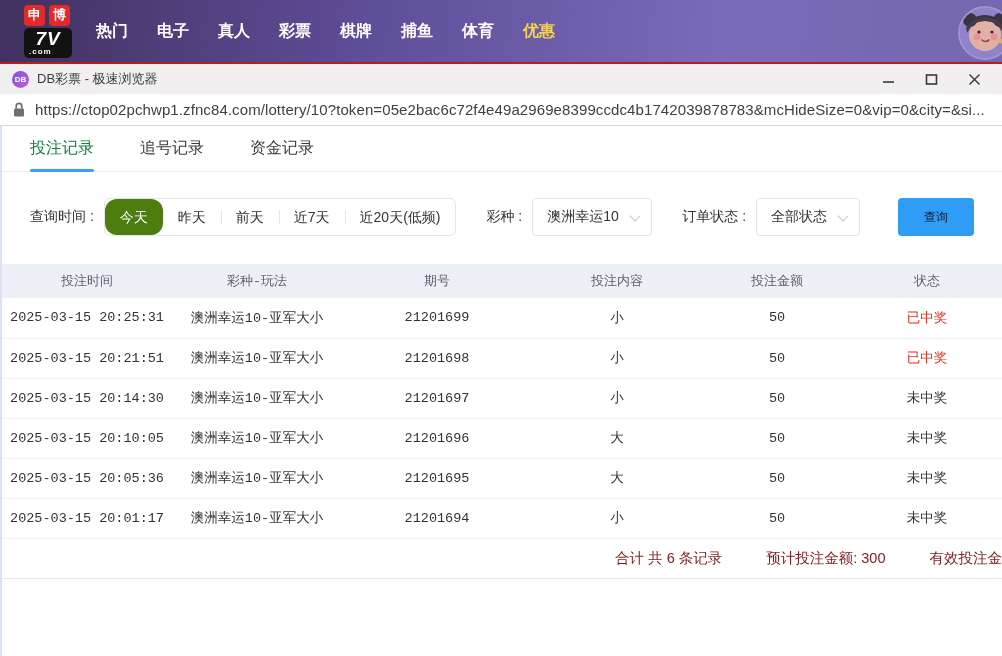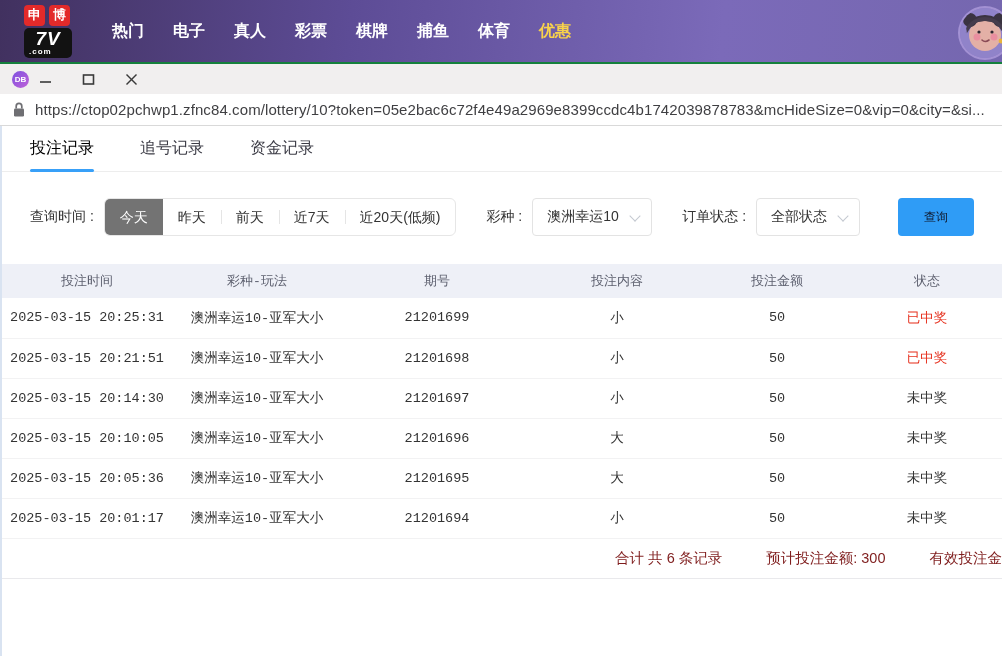--- a/index.html
+++ b/index.html
@@ -9,55 +9,55 @@
   
   .site-nav { height:62px; background:linear-gradient(95deg,#41315f 0%,#5d4c96 35%,#7b6ab9 72%,#7567af 100%);
               display:flex; align-items:center; padding-left:24px; position:relative; overflow:hidden; }
   .logo { display:flex; flex-direction:column; gap:2px; margin-right:16px; cursor:pointer; }
   .logo-badges { display:flex; gap:4px; }
   .badge { width:21px; height:21px; background:#e32a2a; border-radius:4px; color:#fff; font-size:13px; font-weight:700;
            display:flex; align-items:center; justify-content:center; }
   .logo-box { width:48px; background:#121212; border-radius:5px; color:#fff; padding:1px 0 2px 0; line-height:1; }
   .logo-brand { display:block; font-size:19px; font-weight:800; font-style:italic; letter-spacing:1px; text-align:center; }
   .logo-suffix { display:block; font-size:8px; font-weight:700; letter-spacing:1px; padding-left:5px; }
-  .nav-menu { display:flex; gap:29px; margin-left:24px; }
+  .nav-menu { display:flex; gap:29px; margin-left:8px; }
   .nav-item { color:#fff; font-size:16px; font-weight:700; cursor:pointer; white-space:nowrap; }
   .nav-item.highlight { color:#f8d24b; }
   .avatar { position:absolute; right:-8px; top:8px; width:50px; height:50px; border-radius:50%; overflow:hidden; cursor:pointer;
             box-shadow:0 0 0 2px rgba(200,180,240,.55); background:#8d7cc7; }
 
   
-  .title-bar { height:32px; background:#f1efef; border-top:2px solid #15803d; display:flex; align-items:center; padding:0 12px; }
+  .title-bar { height:32px; background:#f1efef; border-top:2px solid #b91c1c; display:flex; align-items:center; padding:0 12px; }
   .favicon { width:17px; height:17px; border-radius:50%; background:linear-gradient(135deg,#7e52e0,#c060d8); color:#fff;
              font-size:8px; font-weight:700; display:flex; align-items:center; justify-content:center; margin-right:8px; flex:none; }
   .window-title { font-size:13px; color:#3c3c3c; flex:1; }
   .win-controls { display:flex; align-items:center; gap:27px; padding-right:8px; }
   .win-btn { width:16px; height:16px; display:flex; align-items:center; justify-content:center; cursor:pointer; }
 
   
   .url-bar { height:32px; background:#fff; border-bottom:1px solid #d9d9d9; box-shadow:0 1px 2px rgba(0,0,0,.05);
              display:flex; align-items:center; padding:0 13px; gap:10px; }
   .url-text { font-size:15px; color:#3f3f42; white-space:nowrap; overflow:hidden; letter-spacing:.1px; }
 
   
   .content { height:530px; background:#fff; border-left:2px solid #d9e3f1; }
 
   .tab-bar { display:flex; gap:46px; padding:0 28px; height:46px; align-items:center; border-bottom:1px solid #ededed; }
   .tab { font-size:16px; color:#3c3c46; cursor:pointer; position:relative; height:100%; display:flex; align-items:center; }
-  .tab.active { color:#000000; }
+  .tab.active { color:#15803d; }
   .tab-indicator { position:absolute; bottom:-1px; left:50%; transform:translateX(-50%); width:64px; height:3px;
                    border-radius:2px; background:#38a0f8; }
 
   .filter-row { display:flex; align-items:center; margin-top:26px; padding:0 28px; font-size:14px; color:#333; }
   .filter-label { margin-right:10px; white-space:nowrap; }
   .gap-left { margin-left:30px; }
   .time-group { display:flex; align-items:center; border:1px solid #e6e6e6; border-radius:6px; height:38px; overflow:hidden; background:#fff; }
   .time-opt { padding:0 15px; line-height:36px; cursor:pointer; position:relative; color:#333; white-space:nowrap; }
   .time-opt:not(:first-child)::before { content:""; position:absolute; left:0; top:11px; width:1px; height:14px; background:#e5e5e5; }
-  .time-opt.active { background:#737373; color:#fff; border-radius:0;text-align:center; }
+  .time-opt.active { background:#4d7c0f; color:#fff; border-radius:12px;text-align:center; }
   .time-opt.active + .time-opt::before { display:none; }
   .select { display:flex; align-items:center; justify-content:space-between; border:1px solid #e3e3e3; border-radius:4px;
             height:38px; padding:0 10px 0 14px; cursor:pointer; background:#fff; color:#333; }
   .select.lottery { width:120px; }
   .select.status { width:104px; }
   .chevron { width:8px; height:8px; border-right:1.5px solid #c4c8d0; border-bottom:1.5px solid #c4c8d0;
              transform:rotate(45deg); margin:-3px 2px 0 8px; flex:none; }
   .search-btn { width:76px; height:38px; margin-left:38px; background:#2f9cf6; color:#0f172a; border:none; border-radius:4px;
                 font-size:12px; cursor:pointer; font-family:inherit; }
 
@@ -109,20 +109,21 @@
       <circle cx="19" cy="24" r="1.6" fill="#2c2630"></circle>
       <circle cx="32" cy="24" r="1.6" fill="#2c2630"></circle>
       <path d="M22 32 Q25 35 29 32" stroke="#8a4a55" stroke-width="1.6" fill="none" stroke-linecap="round"></path>
       <circle cx="41" cy="33" r="2.4" fill="#e8b33c"></circle>
     </svg>
   </div>
 </div>
 
 <div class="title-bar">
   <span class="favicon">DB</span>
+  <span class="window-title">DB彩票 - 极速浏览器</span>
   <div class="win-controls">
     <span class="win-btn">
       <svg width="13" height="13" viewBox="0 0 13 13">
           <line x1="1" y1="9" x2="12" y2="9" stroke="#3a3a3a" stroke-width="1.6"></line>
         </svg>
     </span>
     <span class="win-btn">
       <svg width="13" height="13" viewBox="0 0 13 13">
           <rect x="1.5" y="2" width="10" height="9" fill="none" stroke="#3a3a3a" stroke-width="1.6"></rect>
         </svg>

